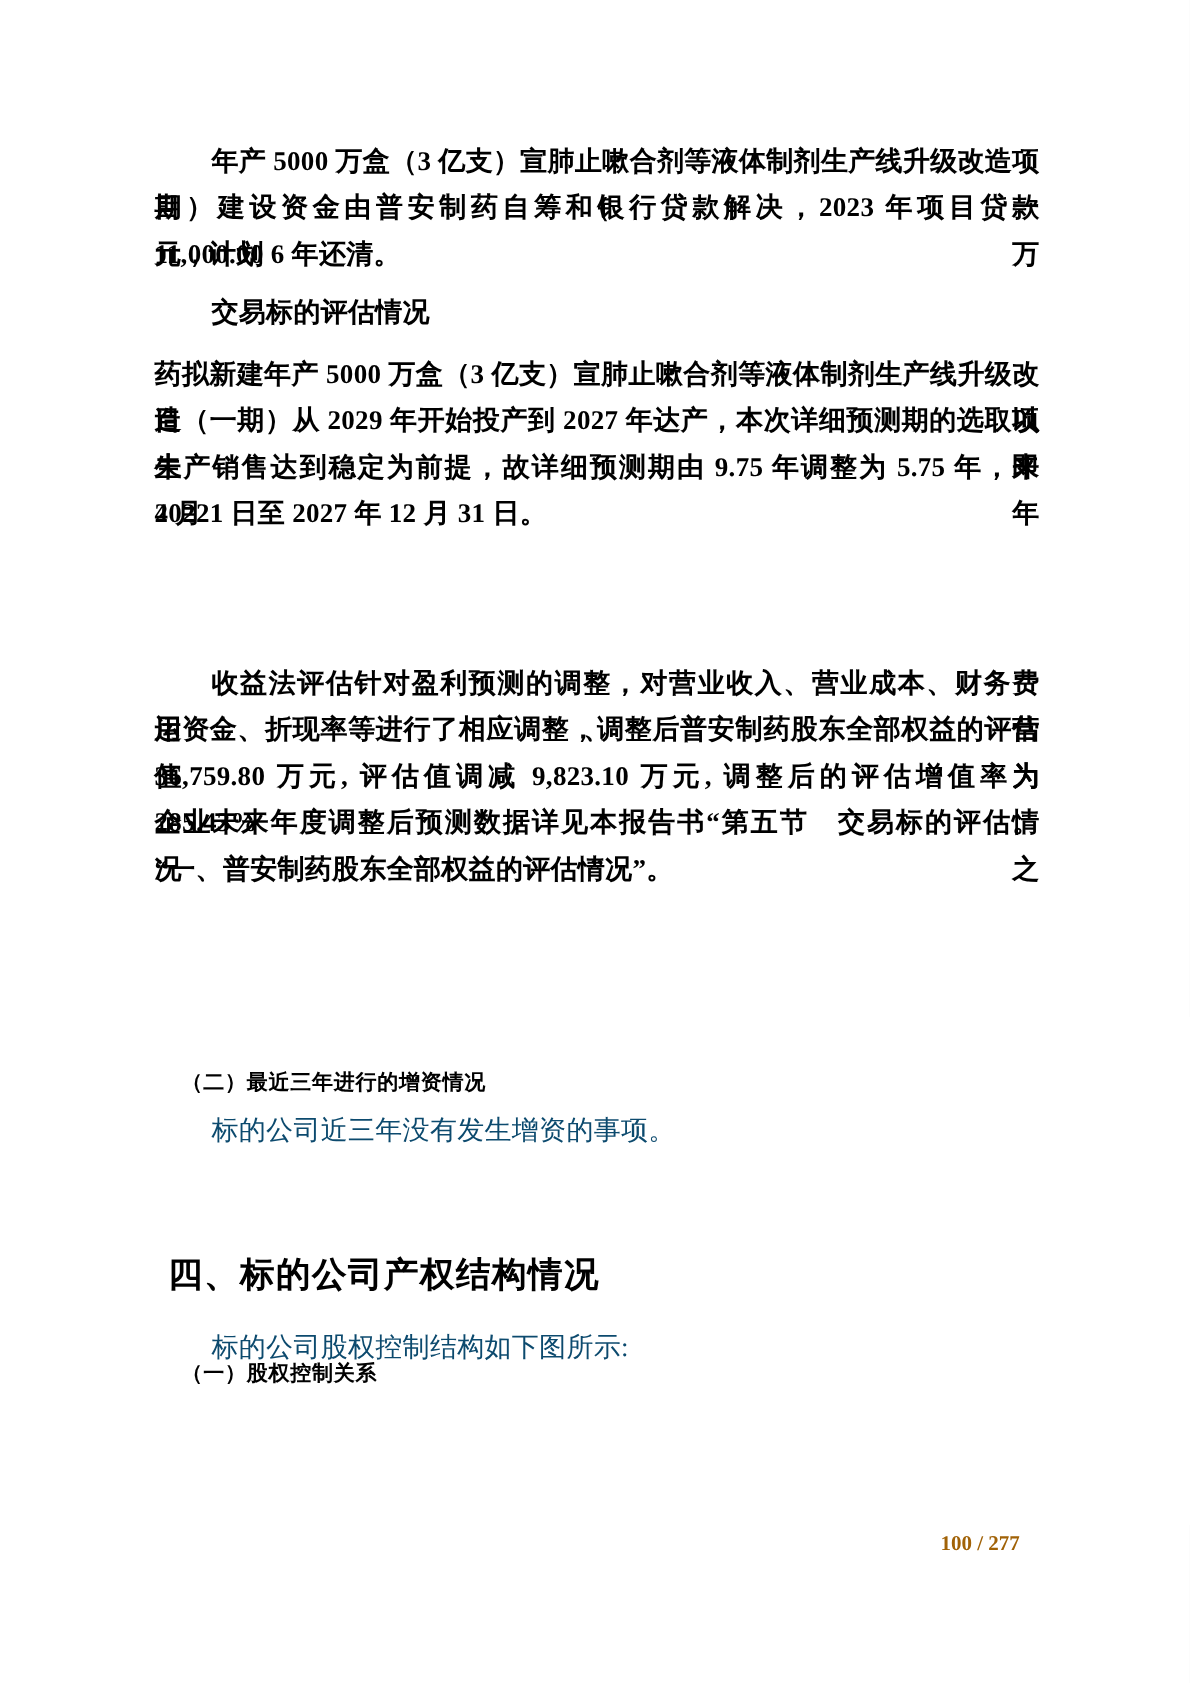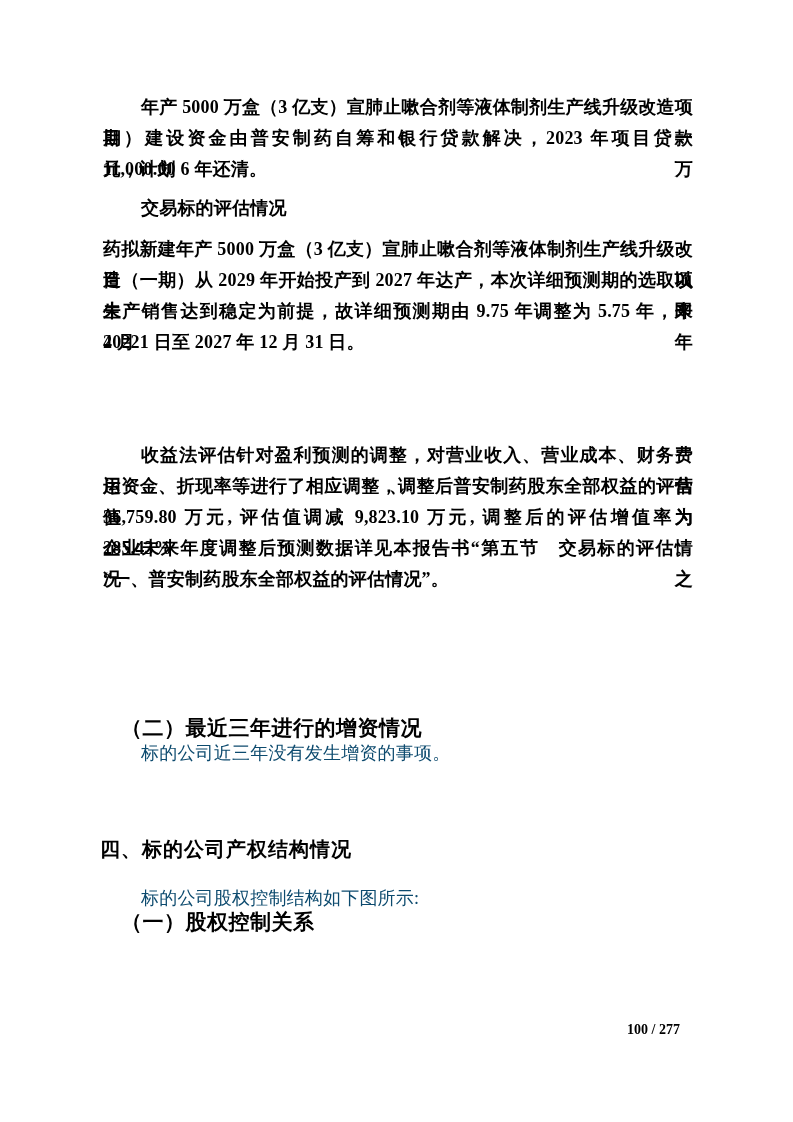--- a/index.html
+++ b/index.html
@@ -37,29 +37,29 @@
   .nw { white-space:nowrap; }
   .indent { text-indent:38px; }
   .h1, .h2 {
     position:absolute;
     font-family:"Liberation Sans","DejaVu Sans",sans-serif;
     font-weight:700;
     color:#000000;
     white-space:nowrap;
     line-height:34px;
   }
-  .h1 { left:100px; font-size:20px; letter-spacing:1px;margin-top:48px; }
-  .h2 { left:121px; font-size:21px; letter-spacing:0.5px; }
+  .h1 { left:112px; font-size:23px; letter-spacing:1px;margin-top:48px; }
+  .h2 { left:121px; font-size:14px; letter-spacing:0.5px; }
   .pagenum {
     position:absolute;
     left:627px; top:1022px;
     font-family:"Liberation Serif","DejaVu Serif",serif;
     font-size:14px;
     font-weight:700;
-    color:#000000;
+    color:#a16207;
     white-space:nowrap;
   }
 </style>
 </head>
 <body>
 
 <div class="page">
 
   <section class="para bold-kai" style="top:92px">
     <span class="line j indent">年产 5000 万盒（3 亿支）宣肺止嗽合剂等液体制剂生产线升级改造项目（一</span>

